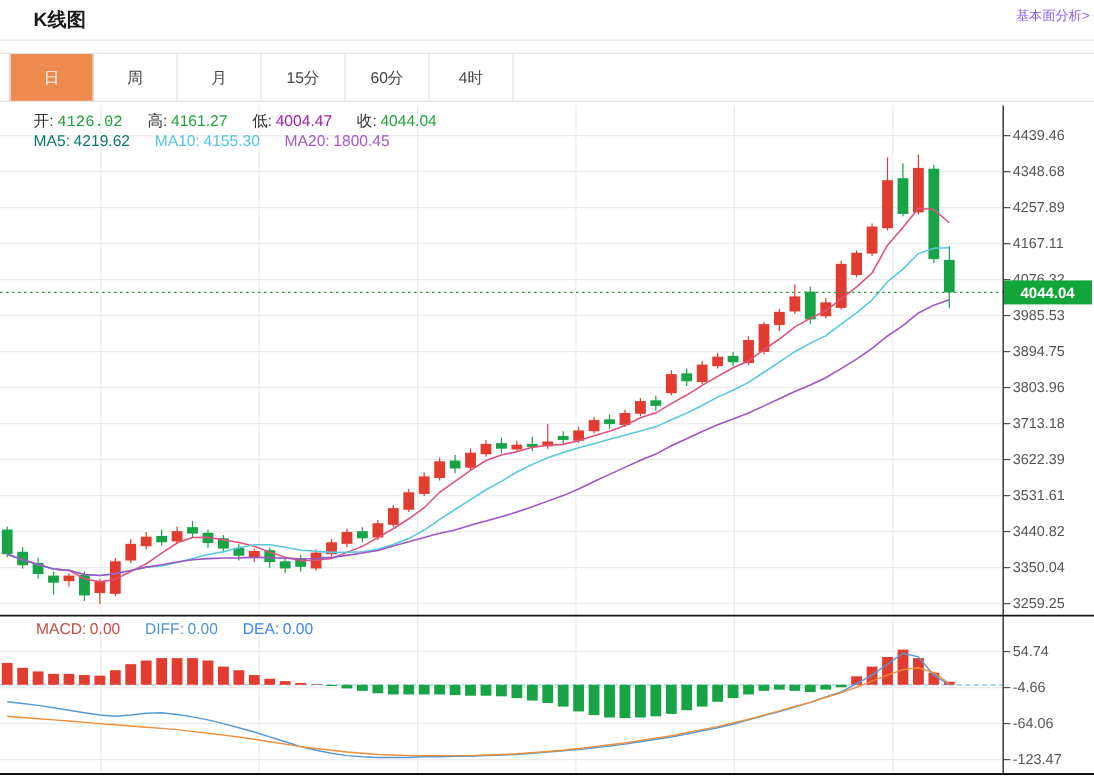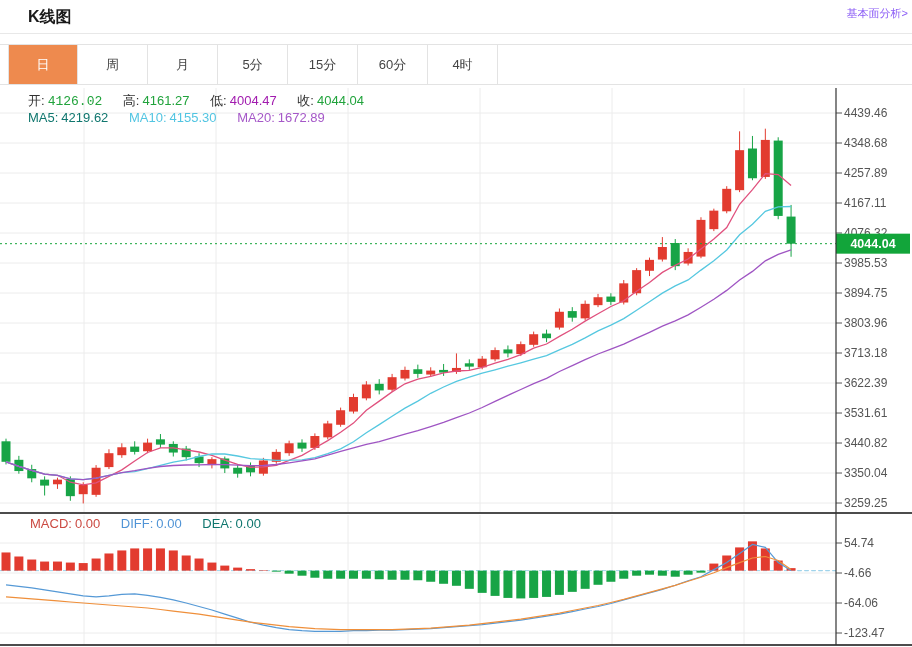--- a/index.html
+++ b/index.html
@@ -28,43 +28,42 @@
 <body>
 
 <div class="page-title">K线图</div>
 <div class="fund-link">基本面分析&gt;</div>
 <div class="header-rule"></div>
 
 <div class="tabrow" id="tabrow">
     <div class="tab active" style="background: rgb(238, 138, 78);">日</div>
     <div class="tab">周</div>
     <div class="tab">月</div>
-    <div class="tab">5分</div>
     <div class="tab">15分</div>
     <div class="tab">60分</div>
     <div class="tab">4时</div>
   </div>
 
 <div class="info-row" id="ohlc-row">
   <span class="item"><span class="lbl">开:</span><span class="val" style="color: rgb(33, 163, 60); font-family: Liberation Mono, monospace;">4126.02</span></span>
   <span class="item"><span class="lbl">高:</span><span class="val" style="color: rgb(33, 163, 60);">4161.27</span></span>
   <span class="item"><span class="lbl">低:</span><span class="val" style="color: #a21caf;">4004.47</span></span>
   <span class="item"><span class="lbl">收:</span><span class="val" style="color: rgb(33, 163, 60);">4044.04</span></span>
 </div>
 
 <div class="info-row" id="ma-row">
   <span class="item" id="ma5" style="color: #0f766e;"><span>MA5:</span><span>4219.62</span></span>
   <span class="item" id="ma10" style="color: rgb(82, 197, 226);"><span>MA10:</span><span>4155.30</span></span>
-  <span class="item" id="ma20" style="color: rgb(165, 88, 200);"><span>MA20:</span><span>1672.89</span></span>
+  <span class="item" id="ma20" style="color: rgb(165, 88, 200);"><span>MA20:</span><span>1800.45</span></span>
 </div>
 
 <div class="info-row" id="macd-row">
   <span class="item" id="macdv" style="color: rgb(203, 74, 66);"><span>MACD:</span><span>0.00</span></span>
   <span class="item" id="diffv" style="color: rgb(80, 148, 214);"><span>DIFF:</span><span>0.00</span></span>
-  <span class="item" id="deav" style="color: #0f766e;"><span>DEA:</span><span>0.00</span></span>
+  <span class="item" id="deav" style="color: #3b82f6;"><span>DEA:</span><span>0.00</span></span>
 </div>
 
 <svg id="chart" width="912" height="560">
     <line x1="84" y1="1" x2="84" y2="425" stroke="#ececec" stroke-width="1"></line>
     <line x1="84" y1="428" x2="84" y2="557" stroke="#ececec" stroke-width="1"></line>
     <line x1="216" y1="1" x2="216" y2="425" stroke="#ececec" stroke-width="1"></line>
     <line x1="216" y1="428" x2="216" y2="557" stroke="#ececec" stroke-width="1"></line>
     <line x1="348" y1="1" x2="348" y2="425" stroke="#ececec" stroke-width="1"></line>
     <line x1="348" y1="428" x2="348" y2="557" stroke="#ececec" stroke-width="1"></line>
     <line x1="480" y1="1" x2="480" y2="425" stroke="#ececec" stroke-width="1"></line>

